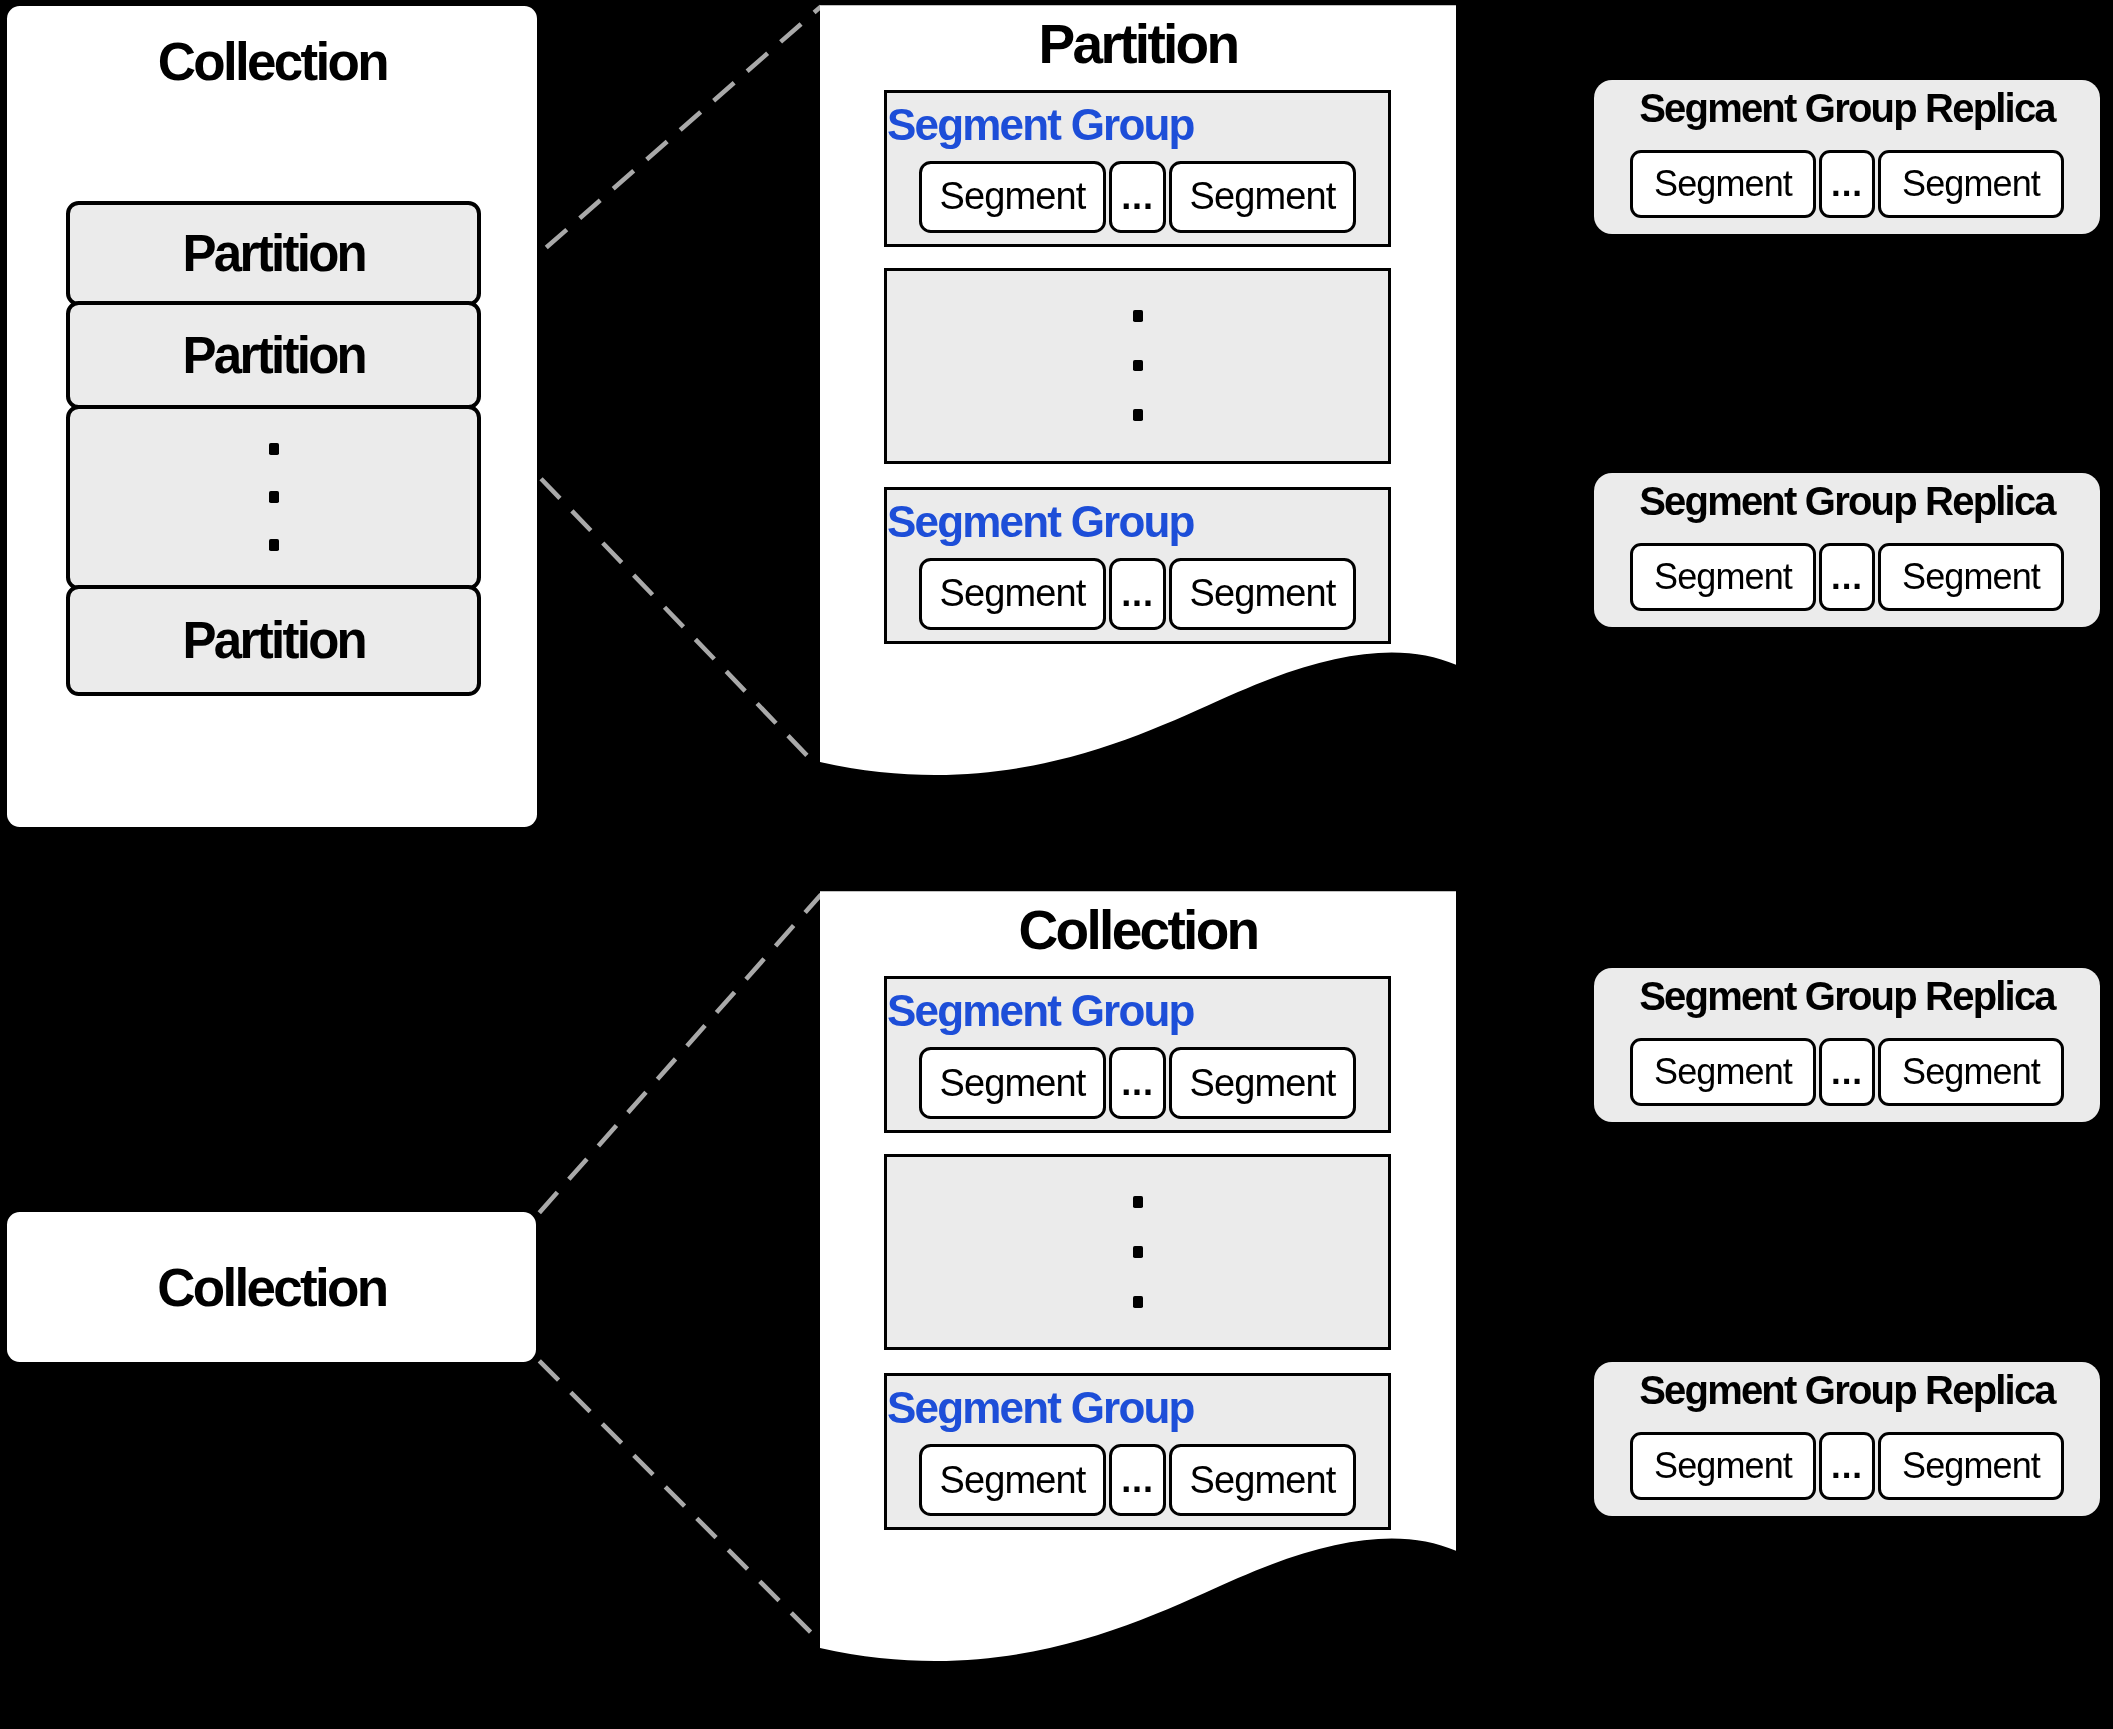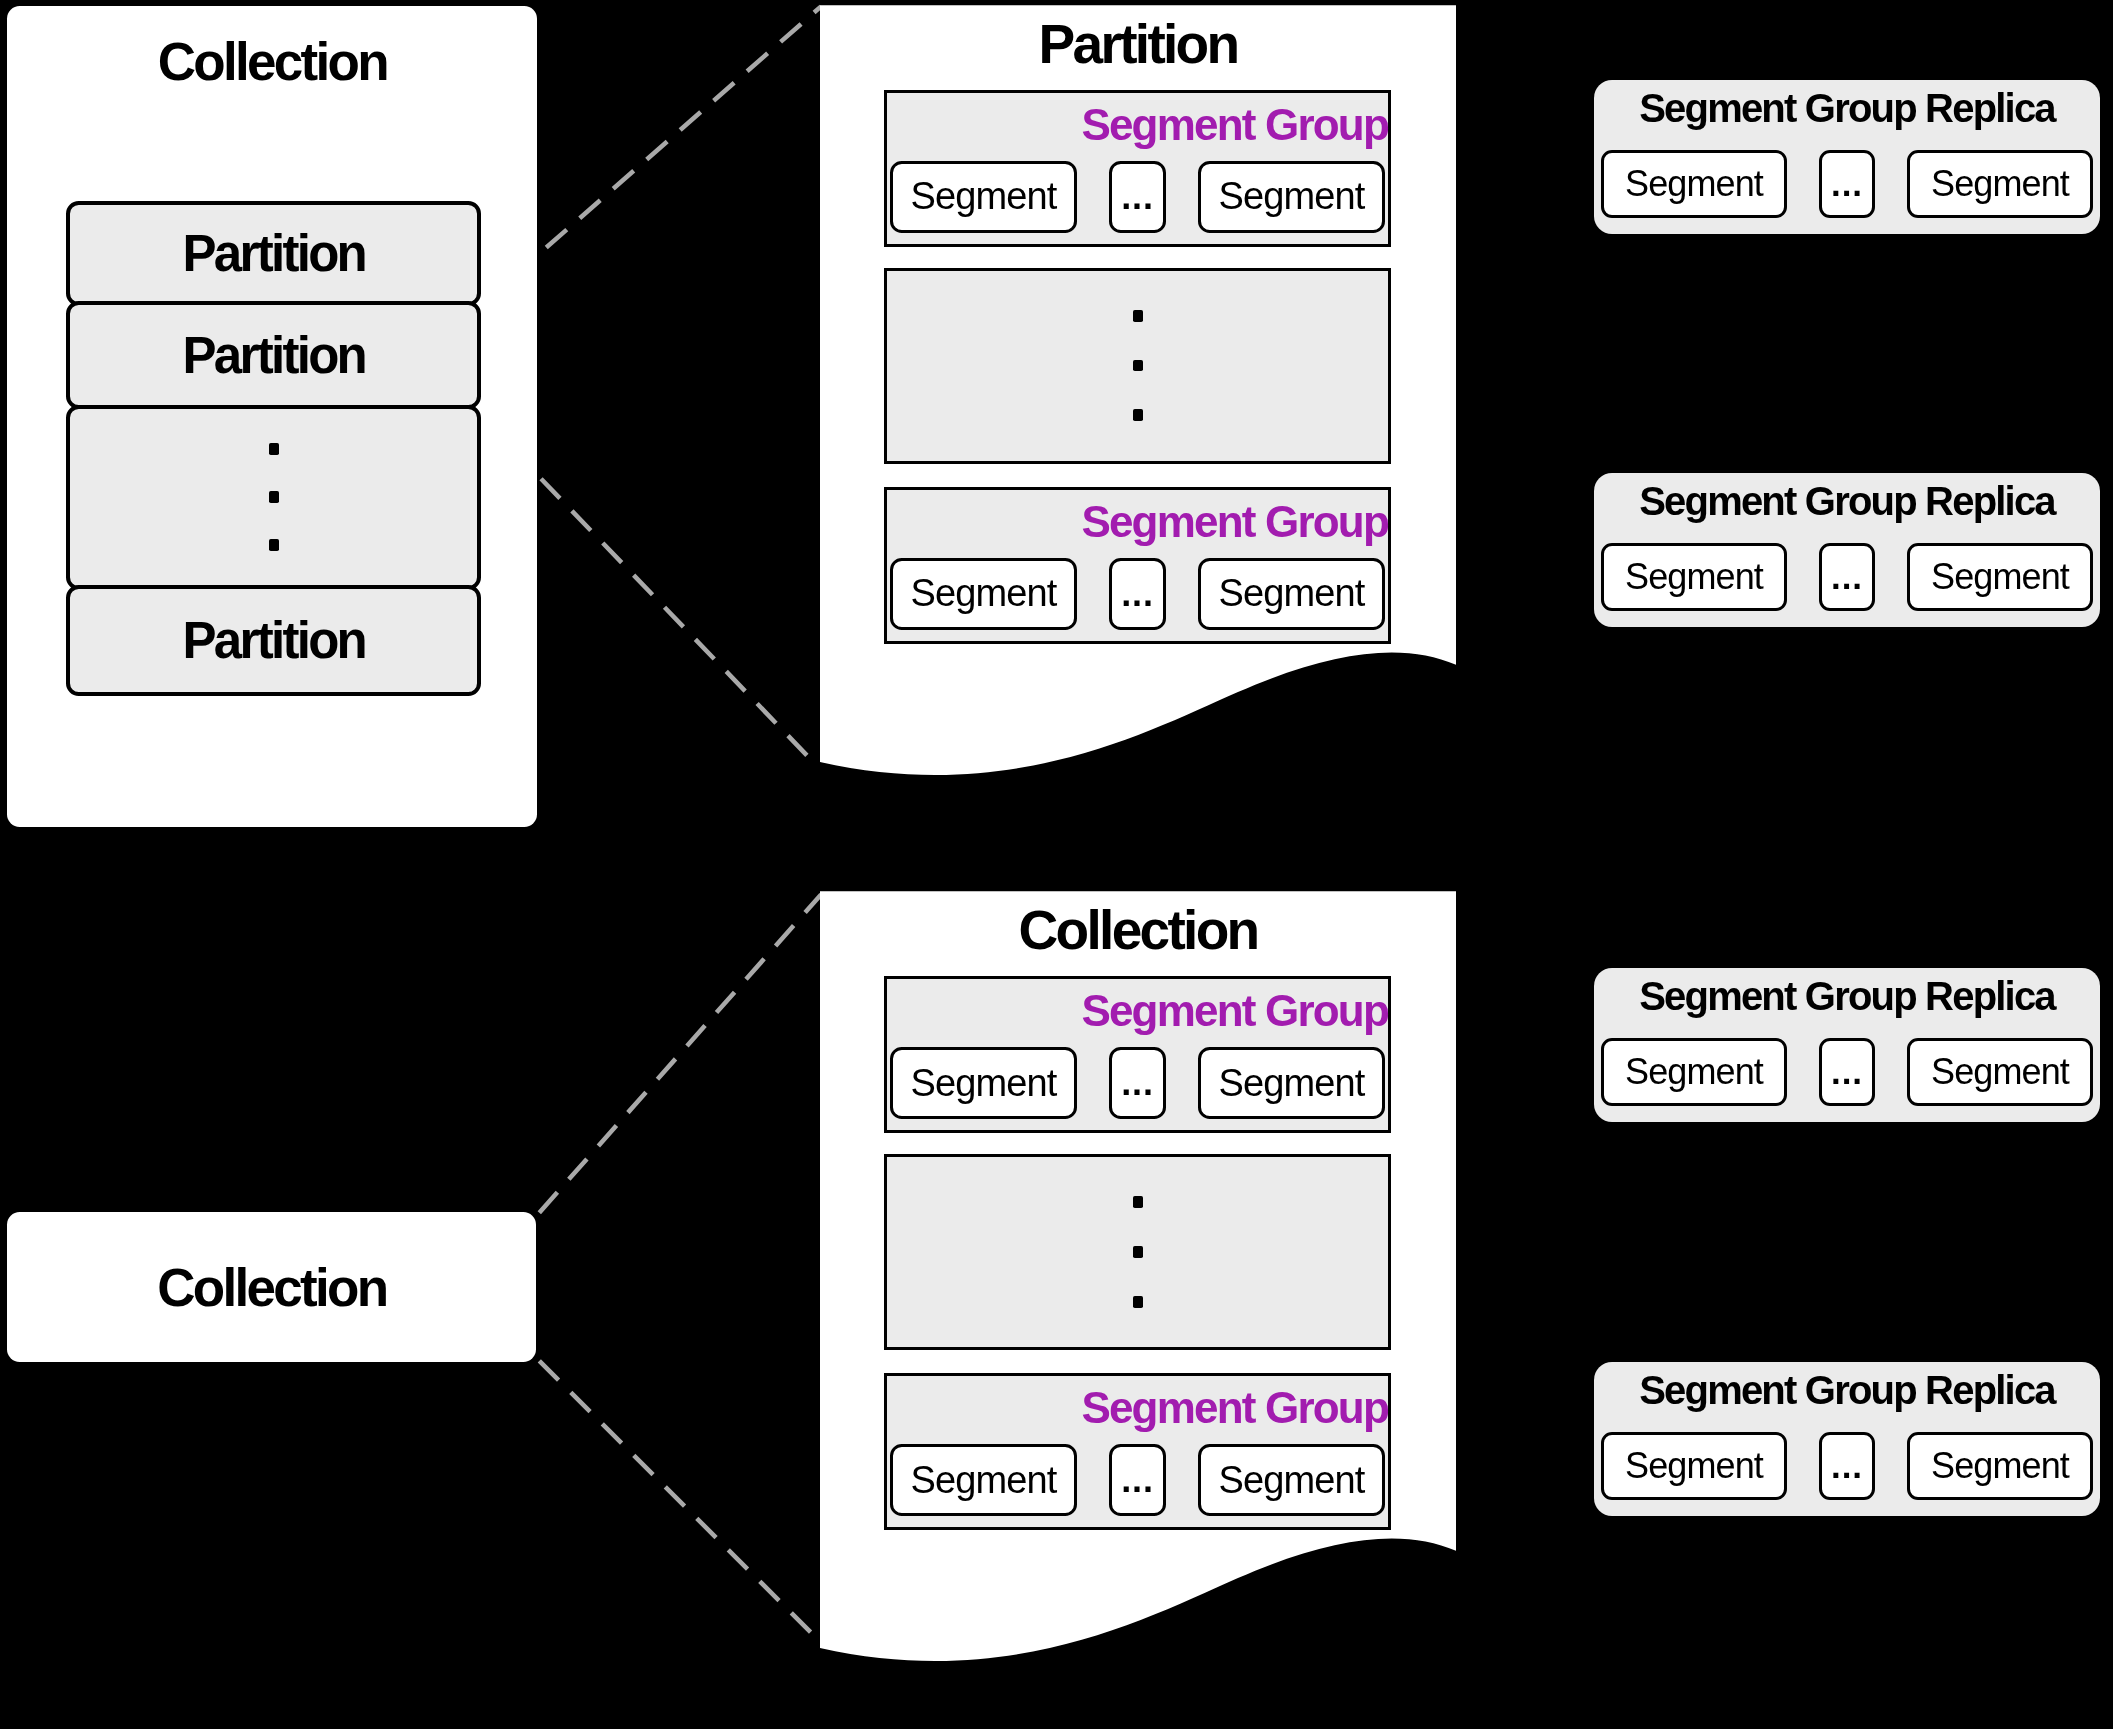--- a/index.html
+++ b/index.html
@@ -39,26 +39,26 @@
   .page svg.page-bg{position:absolute;left:0;top:0;}
   .page-title{
     position:absolute;top:7.3px;left:0;right:0;text-align:center;
     font-weight:700;font-size:55px;letter-spacing:-2.7px;color:#000;
   }
   .sg{
     position:absolute;left:64px;width:507px;height:157px;
     box-sizing:border-box;background:#ebebeb;border:3.6px solid #000;
   }
   .sg-title{
-    margin-top:7.3px;text-align:right;
-    font-weight:700;font-size:44px;letter-spacing:-1.8px;color:#a21caf;
+    margin-top:7.3px;text-align:left;
+    font-weight:700;font-size:44px;letter-spacing:-1.8px;color:#1d4ed8;
   }
   .seg-row{
     position:absolute;left:0;right:0;top:68px;
-    display:flex;justify-content:center;align-items:center;gap:32px;
+    display:flex;justify-content:center;align-items:center;gap:3px;
   }
   .seg{
     box-sizing:border-box;height:72px;width:187px;
     background:#ffffff;border:3.6px solid #000;border-radius:11.8px;
     display:flex;align-items:center;justify-content:center;
     font-weight:400;font-size:38px;letter-spacing:-0.9px;color:#000;
   }
   .seg.ellipsis{width:57px;font-weight:700;font-size:36px;letter-spacing:0.9px;}
   .gap-box{
     position:absolute;left:64px;width:507px;height:196px;

